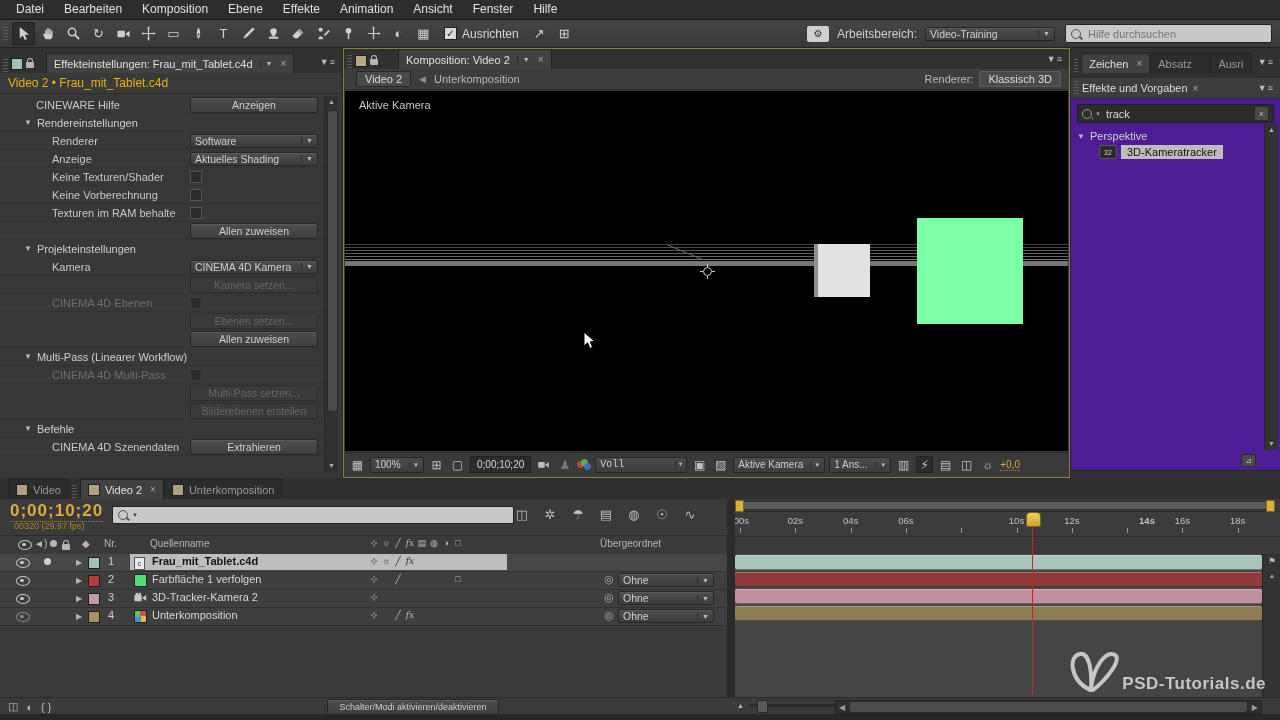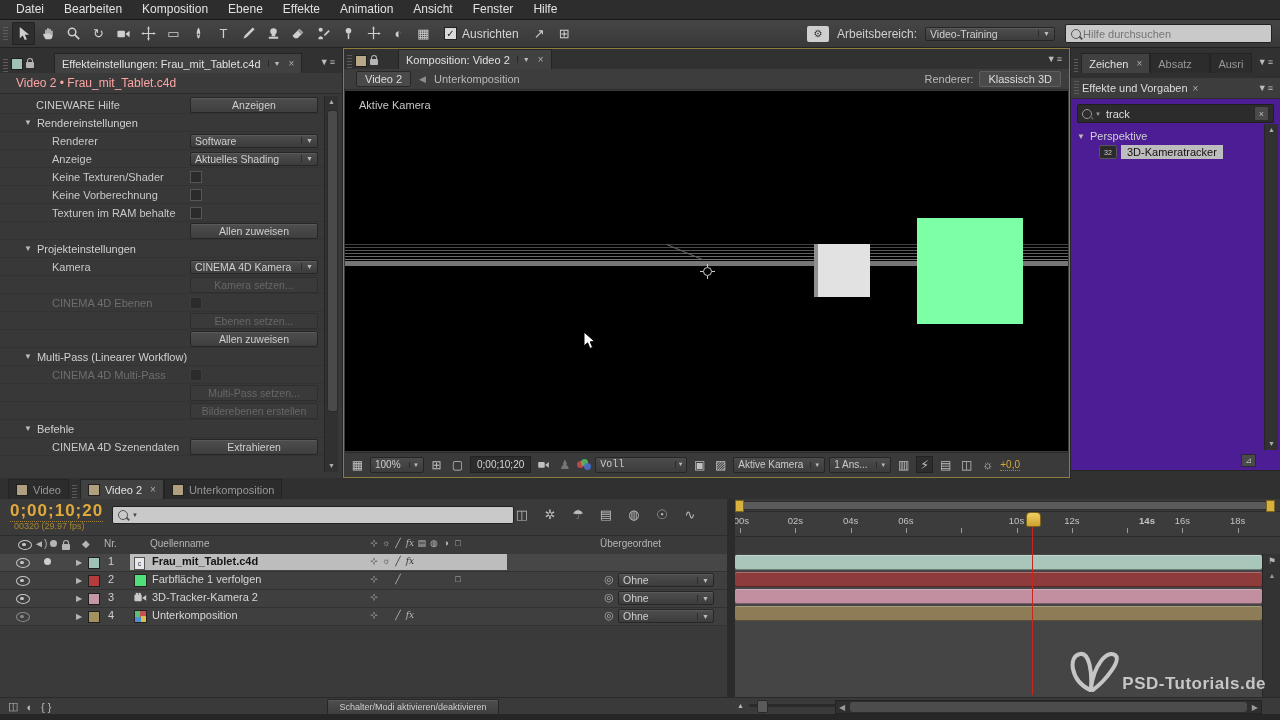--- a/index.html
+++ b/index.html
@@ -15,39 +15,39 @@
   .tool{width:23px;height:23px;margin:0 1px;display:flex;align-items:center;justify-content:center;
         border-radius:2px;color:#cfcfcf;font-size:13px;}
   .tool svg{width:15px;height:15px;}
   .tool.pressed{background:#2e2e2e;box-shadow:inset 0 0 0 1px #222;}
   .alignbox{display:flex;align-items:center;gap:5px;margin:0 8px;font-size:12px;color:#d5d5d5;}
   .alignbox .cbx{width:11px;height:11px;background:#d9d9d9;border:1px solid #222;display:flex;align-items:center;justify-content:center;font-size:10px;color:#222;}
   #workspace{margin-left:auto;display:flex;align-items:center;gap:8px;}
   #workspace .lbl{font-size:12px;color:#cfcfcf;}
   .gearbtn{width:22px;height:16px;background:#cfcfcf;border-radius:2px;color:#333;font-size:10px;display:flex;align-items:center;justify-content:center;}
   #help-search{width:195px;height:17px;background:#c9c9c9;border:1px solid #222;border-radius:2px;margin:0 8px 0 10px;
-               display:flex;align-items:center;padding:0 5px;}
+               display:flex;align-items:center;padding:0 5px;gap:5px;}
   #help-search input{border:none;background:transparent;font-size:11px;color:#333;width:160px;outline:none;font-family:inherit;}
   .mag{width:8px;height:8px;border:1.5px solid #555;border-radius:50%;position:relative;flex:none;}
   .mag::after{content:"";position:absolute;left:7px;top:7px;width:4px;height:1.5px;background:#555;transform:rotate(45deg);}
   
   .gripper{width:5px;height:14px;margin:0 3px;background:repeating-linear-gradient(to bottom,#5c5c5c 0 1px,transparent 1px 3px);}
   .tabbar{height:22px;background:#313131;display:flex;align-items:flex-end;}
   .tab{display:flex;align-items:center;gap:5px;height:19px;padding:0 7px;background:#2c2c2c;color:#979797;
        font-size:11px;border:1px solid #242424;border-bottom:none;white-space:nowrap;}
   .tab.active{background:#414141;color:#e0e0e0;}
   .tab .close{color:#aaa;font-size:10px;margin-left:3px;}
   .tab .dda{font-size:7px;color:#bbb;border-left:1px solid #2a2a2a;padding-left:5px;margin-left:2px;}
   .chip{width:10px;height:10px;border:1px solid #1f1f1f;flex:none;}
   .lockicon{position:relative;width:8px;height:6px;background:#b5b5b5;border-radius:1px;margin-top:3px;flex:none;}
   .lockicon::before{content:"";position:absolute;top:-4px;left:1px;width:4px;height:4px;border:1.5px solid #b5b5b5;border-bottom:none;border-radius:3px 3px 0 0;}
   .pmenu{margin-left:auto;color:#bdbdbd;font-size:9px;letter-spacing:1px;padding:0 6px;align-self:center;}
   
   #left-panel{position:absolute;left:0;top:48px;width:343px;height:430px;background:#383838;box-sizing:border-box;border-right:1px solid #262626;}
-  #ec-sub{height:20px;line-height:20px;background:#3a3a3a;border-bottom:1px solid #2c2c2c;font-size:12px;color:#fca5a5;padding-left:16px;}
+  #ec-sub{height:20px;line-height:20px;background:#3a3a3a;border-bottom:1px solid #2c2c2c;font-size:12px;color:#eab308;padding-left:8px;}
   #ec-rows{position:absolute;left:0;top:48px;width:324px;}
   .ec-row,.ec-group{height:17px;display:flex;align-items:center;font-size:11px;border-bottom:1px solid rgba(0,0,0,0.08);}
   .ec-group{color:#d0d0d0;}
   .ec-group .tri{font-size:8px;color:#bbb;margin:0 5px 0 24px;}
   .ec-label{color:#c8c8c8;}
   .ec-label.l1{margin-left:36px;} .ec-label.l2{margin-left:52px;}
   .ec-label.dis{color:#6e6e6e;}
   .ec-ctl{margin-left:auto;margin-right:6px;width:128px;display:flex;justify-content:flex-start;}
   .btn{width:100%;height:14px;background:linear-gradient(#4e4e4e,#3e3e3e);border:1px solid #262626;border-radius:2px;
        color:#cfcfcf;font-size:10.5px;display:flex;align-items:center;justify-content:center;box-shadow:inset 0 1px 0 #5a5a5a;}
@@ -252,21 +252,21 @@
     <span class="mag"></span>
     <input placeholder="Hilfe durchsuchen" style="">
   </div>
 </div>
 
 <div id="left-panel">
   <div class="tabbar" style="padding-top:3px;height:25px;box-sizing:border-box;">
     <div class="gripper"></div>
     <span class="chip" style="background:#9fc2b5;margin:0 3px 3px 0;"></span>
     <span class="lockicon" style="margin-bottom:5px;"></span>
-    <div class="tab active" style="margin-left:20px;max-width:250px;">
+    <div class="tab active" style="margin-left:12px;max-width:250px;">
       <span style="overflow:hidden;text-overflow:ellipsis;">Effekteinstellungen: Frau_mit_Tablet.c4d</span>
       <span class="dda">▼</span>
       <span class="close">×</span>
     </div>
     <span class="pmenu">▼≡</span>
   </div>
   <div id="ec-sub">Video 2 • Frau_mit_Tablet.c4d</div>
   <div id="ec-rows">
       <div class="ec-row">
         <span class="ec-label l1">CINEWARE Hilfe</span>

